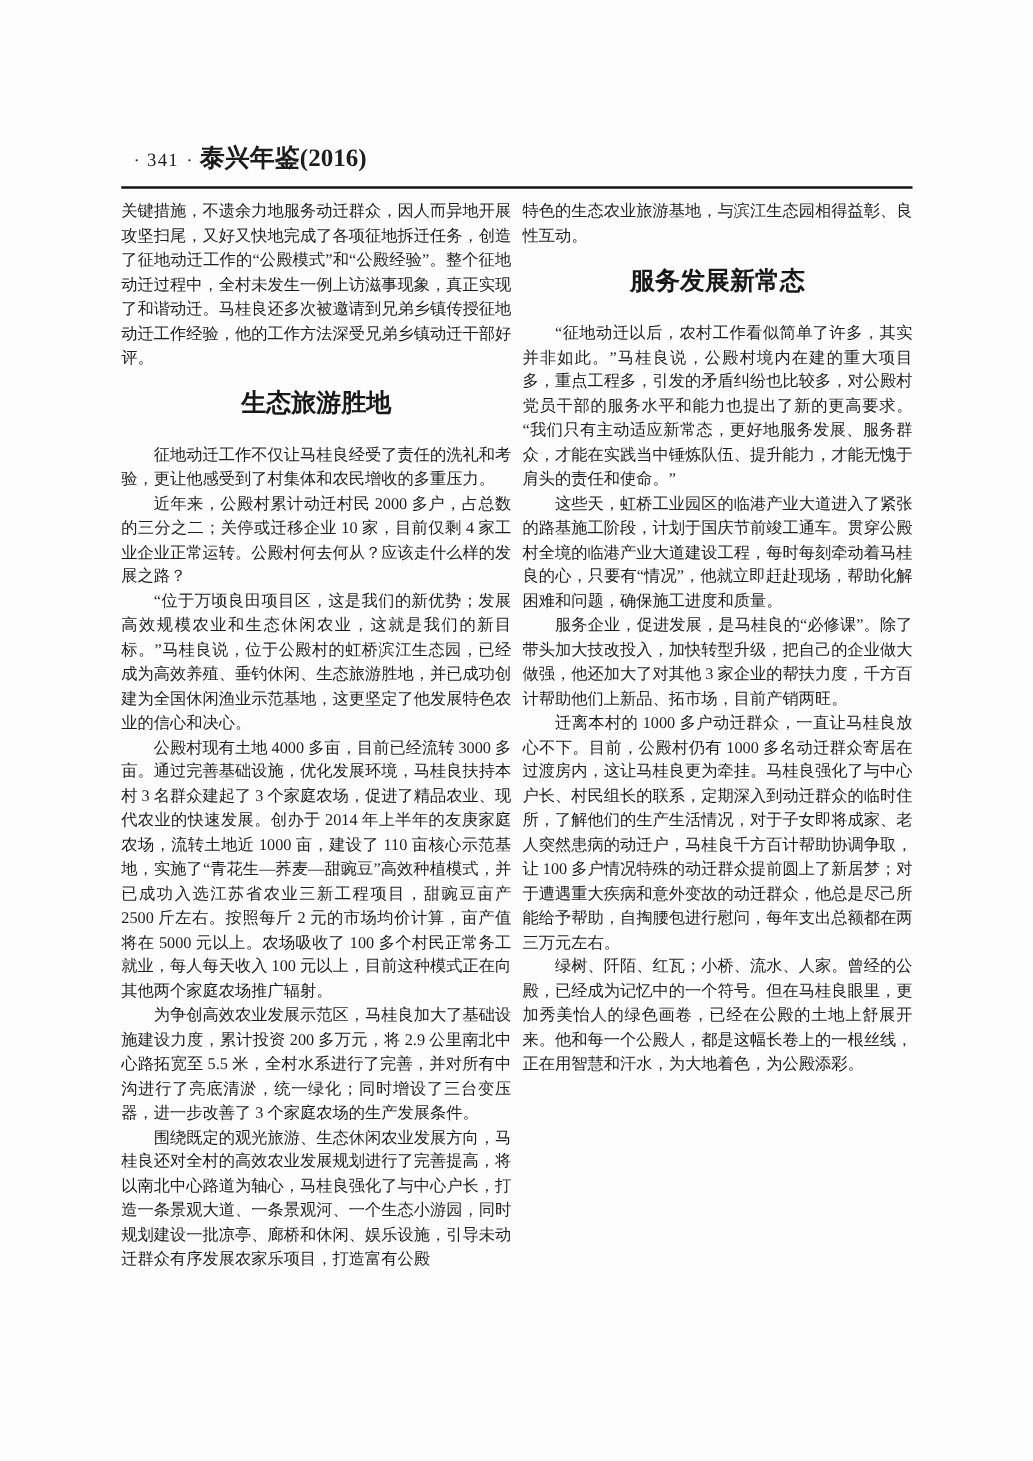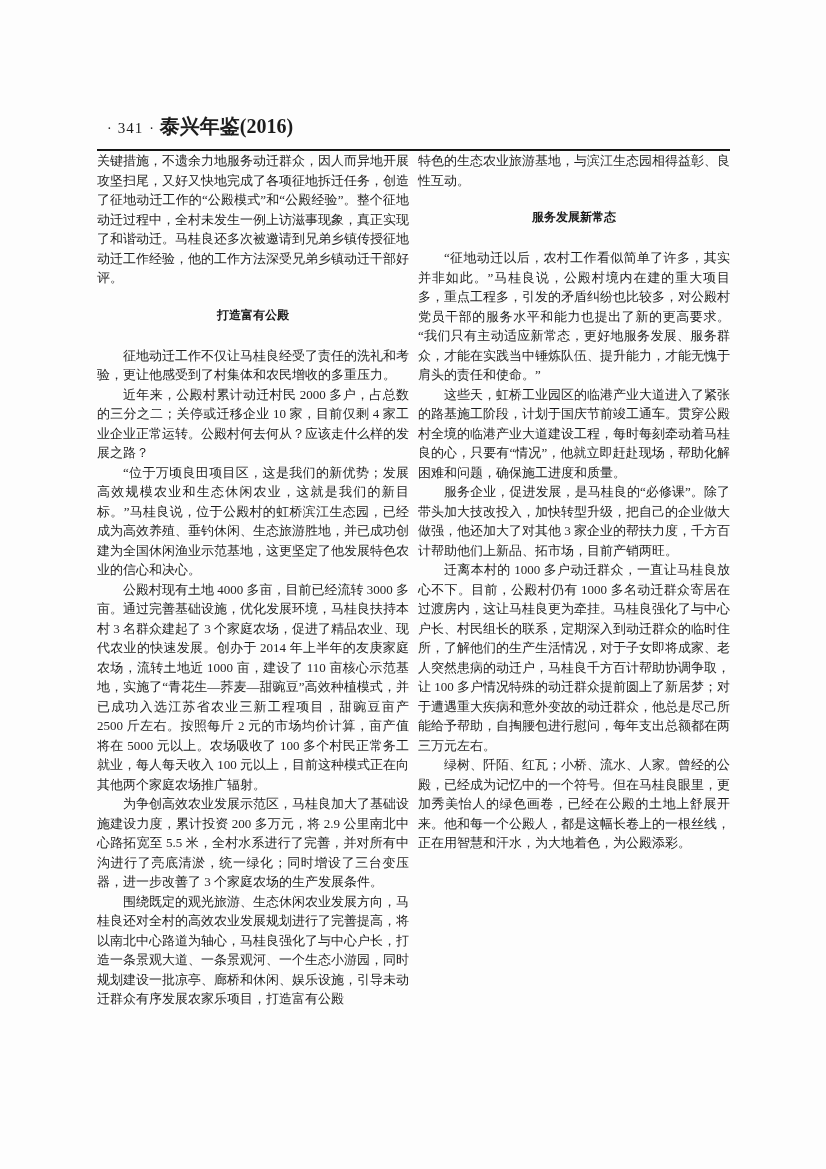--- a/index.html
+++ b/index.html
@@ -38,21 +38,21 @@
     letter-spacing: 1px;
   }
   .running-header .book-title {
     font-family: Liberation Serif, serif;
     font-weight: bold;
     font-size: 20px;
   }
   .columns {
     display: flex;
     justify-content: space-between;
-    margin-top: 0;
+    margin-top: 8px;
   }
   .col {
     width: 312px;
     font-family: "Liberation Serif", "DejaVu Serif", serif;
     font-size: 13px;
     line-height: 19.5px;
     color: #1e1e1e;
     text-align: justify;
     text-justify: inter-character;
   }
@@ -60,21 +60,21 @@
     margin: 0;
     padding: 0;
     text-indent: 2em;
   }
   .col p.continuation {
     text-indent: 0;
   }
   .section-heading {
     font-family: "Liberation Sans", "DejaVu Sans", sans-serif;
     font-weight: bold;
-    font-size: 12px;
+    font-size: 20px;
     line-height: 20px;
     color: #181818;
     text-align: center;
     margin: 17px 0 21px 0;
   }
 </style>
 </head>
 <body>
 
 <div class="page">
@@ -84,21 +84,21 @@
       <span class="dot">·</span>
       <span class="pagenum">341</span>
       <span class="dot">·</span>
       <span class="book-title">泰兴年鉴(2016)</span>
     </div>
 
     <div class="columns">
 
       <div class="col">
         <p class="continuation">关键措施，不遗余力地服务动迁群众，因人而异地开展攻坚扫尾，又好又快地完成了各项征地拆迁任务，创造了征地动迁工作的“公殿模式”和“公殿经验”。整个征地动迁过程中，全村未发生一例上访滋事现象，真正实现了和谐动迁。马桂良还多次被邀请到兄弟乡镇传授征地动迁工作经验，他的工作方法深受兄弟乡镇动迁干部好评。</p>
-        <h3 class="section-heading">打造富有公殿</h3>
+        <h3 class="section-heading">生态旅游胜地</h3>
         <p>征地动迁工作不仅让马桂良经受了责任的洗礼和考验，更让他感受到了村集体和农民增收的多重压力。</p>
         <p>近年来，公殿村累计动迁村民 2000 多户，占总数的三分之二；关停或迁移企业 10 家，目前仅剩 4 家工业企业正常运转。公殿村何去何从？应该走什么样的发展之路？</p>
         <p>“位于万顷良田项目区，这是我们的新优势；发展高效规模农业和生态休闲农业，这就是我们的新目标。”马桂良说，位于公殿村的虹桥滨江生态园，已经成为高效养殖、垂钓休闲、生态旅游胜地，并已成功创建为全国休闲渔业示范基地，这更坚定了他发展特色农业的信心和决心。</p>
         <p>公殿村现有土地 4000 多亩，目前已经流转 3000 多亩。通过完善基础设施，优化发展环境，马桂良扶持本村 3 名群众建起了 3 个家庭农场，促进了精品农业、现代农业的快速发展。创办于 2014 年上半年的友庚家庭农场，流转土地近 1000 亩，建设了 110 亩核心示范基地，实施了“青花生—荞麦—甜豌豆”高效种植模式，并已成功入选江苏省农业三新工程项目，甜豌豆亩产 2500 斤左右。按照每斤 2 元的市场均价计算，亩产值将在 5000 元以上。农场吸收了 100 多个村民正常务工就业，每人每天收入 100 元以上，目前这种模式正在向其他两个家庭农场推广辐射。</p>
         <p>为争创高效农业发展示范区，马桂良加大了基础设施建设力度，累计投资 200 多万元，将 2.9 公里南北中心路拓宽至 5.5 米，全村水系进行了完善，并对所有中沟进行了亮底清淤，统一绿化；同时增设了三台变压器，进一步改善了 3 个家庭农场的生产发展条件。</p>
         <p>围绕既定的观光旅游、生态休闲农业发展方向，马桂良还对全村的高效农业发展规划进行了完善提高，将以南北中心路道为轴心，马桂良强化了与中心户长，打造一条景观大道、一条景观河、一个生态小游园，同时规划建设一批凉亭、廊桥和休闲、娱乐设施，引导未动迁群众有序发展农家乐项目，打造富有公殿</p>
       </div>
 
       <div class="col">
         <p class="continuation">特色的生态农业旅游基地，与滨江生态园相得益彰、良性互动。</p>

